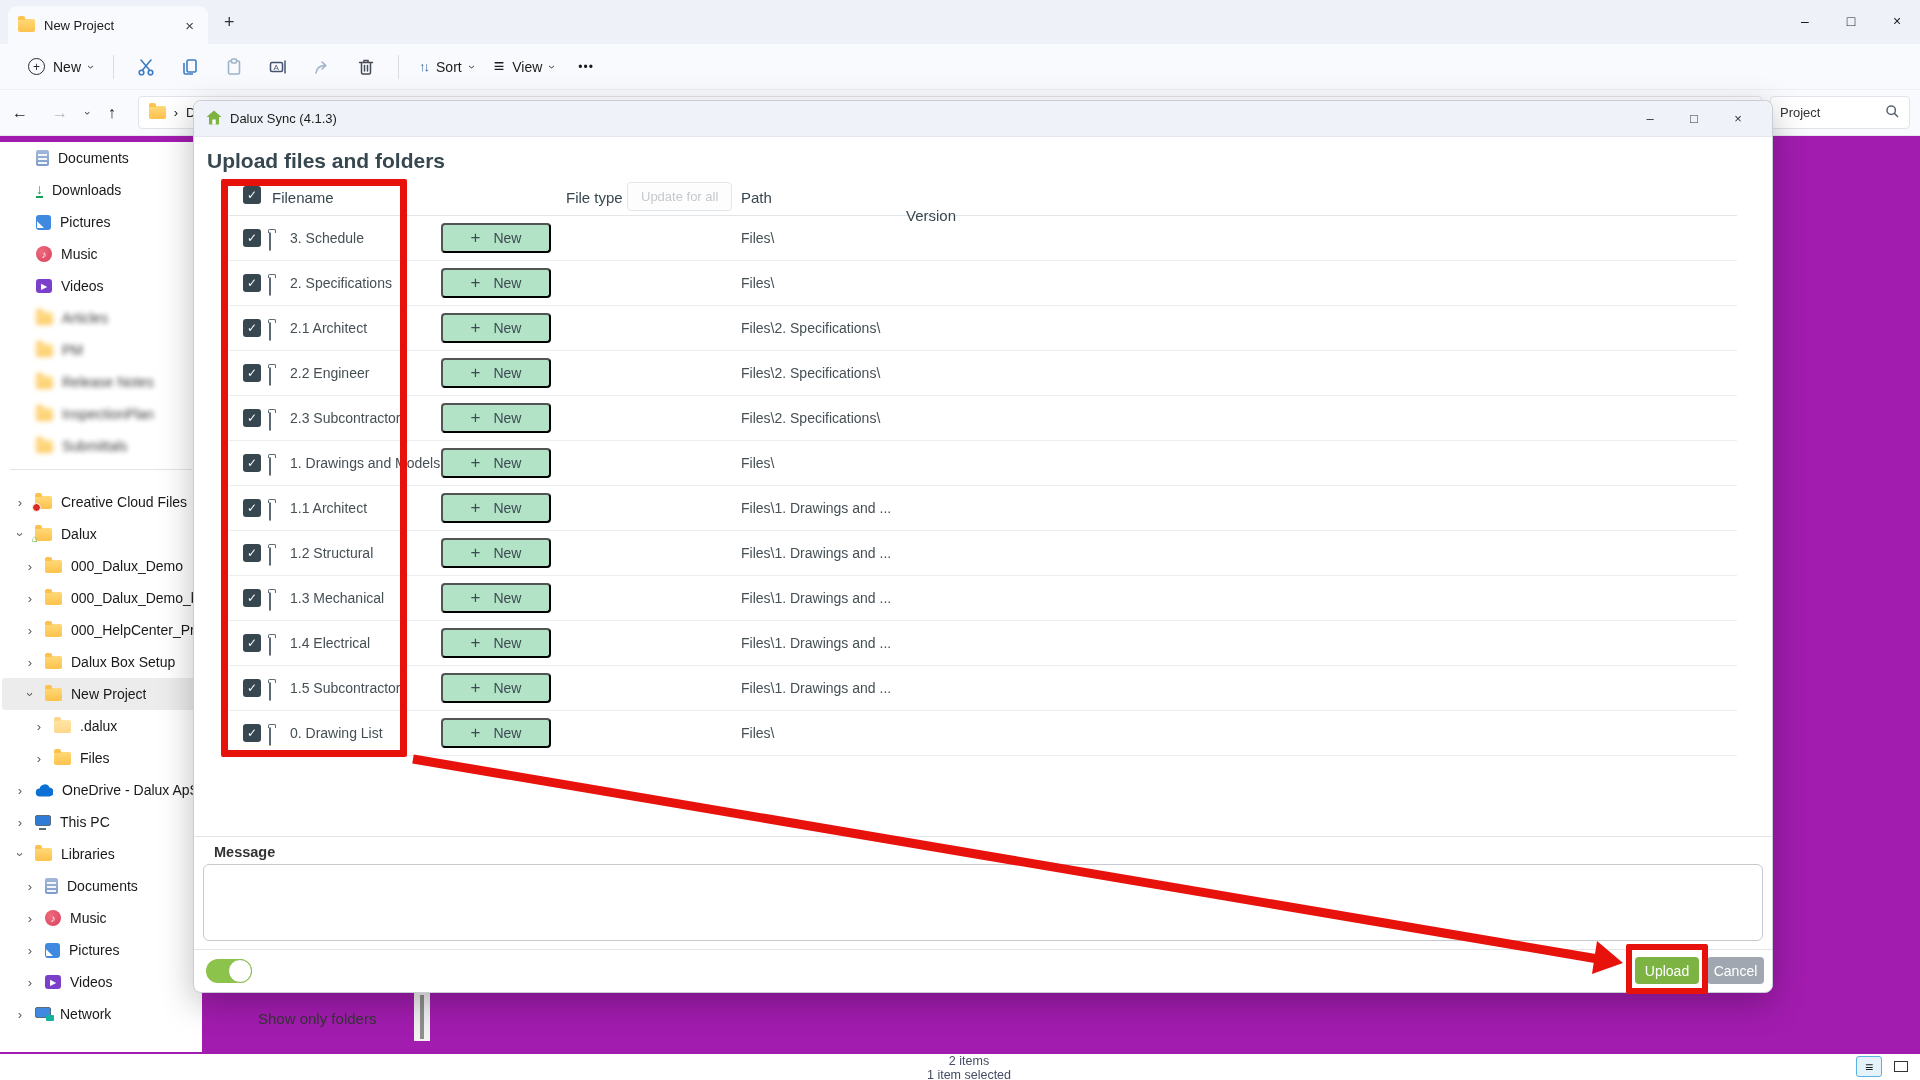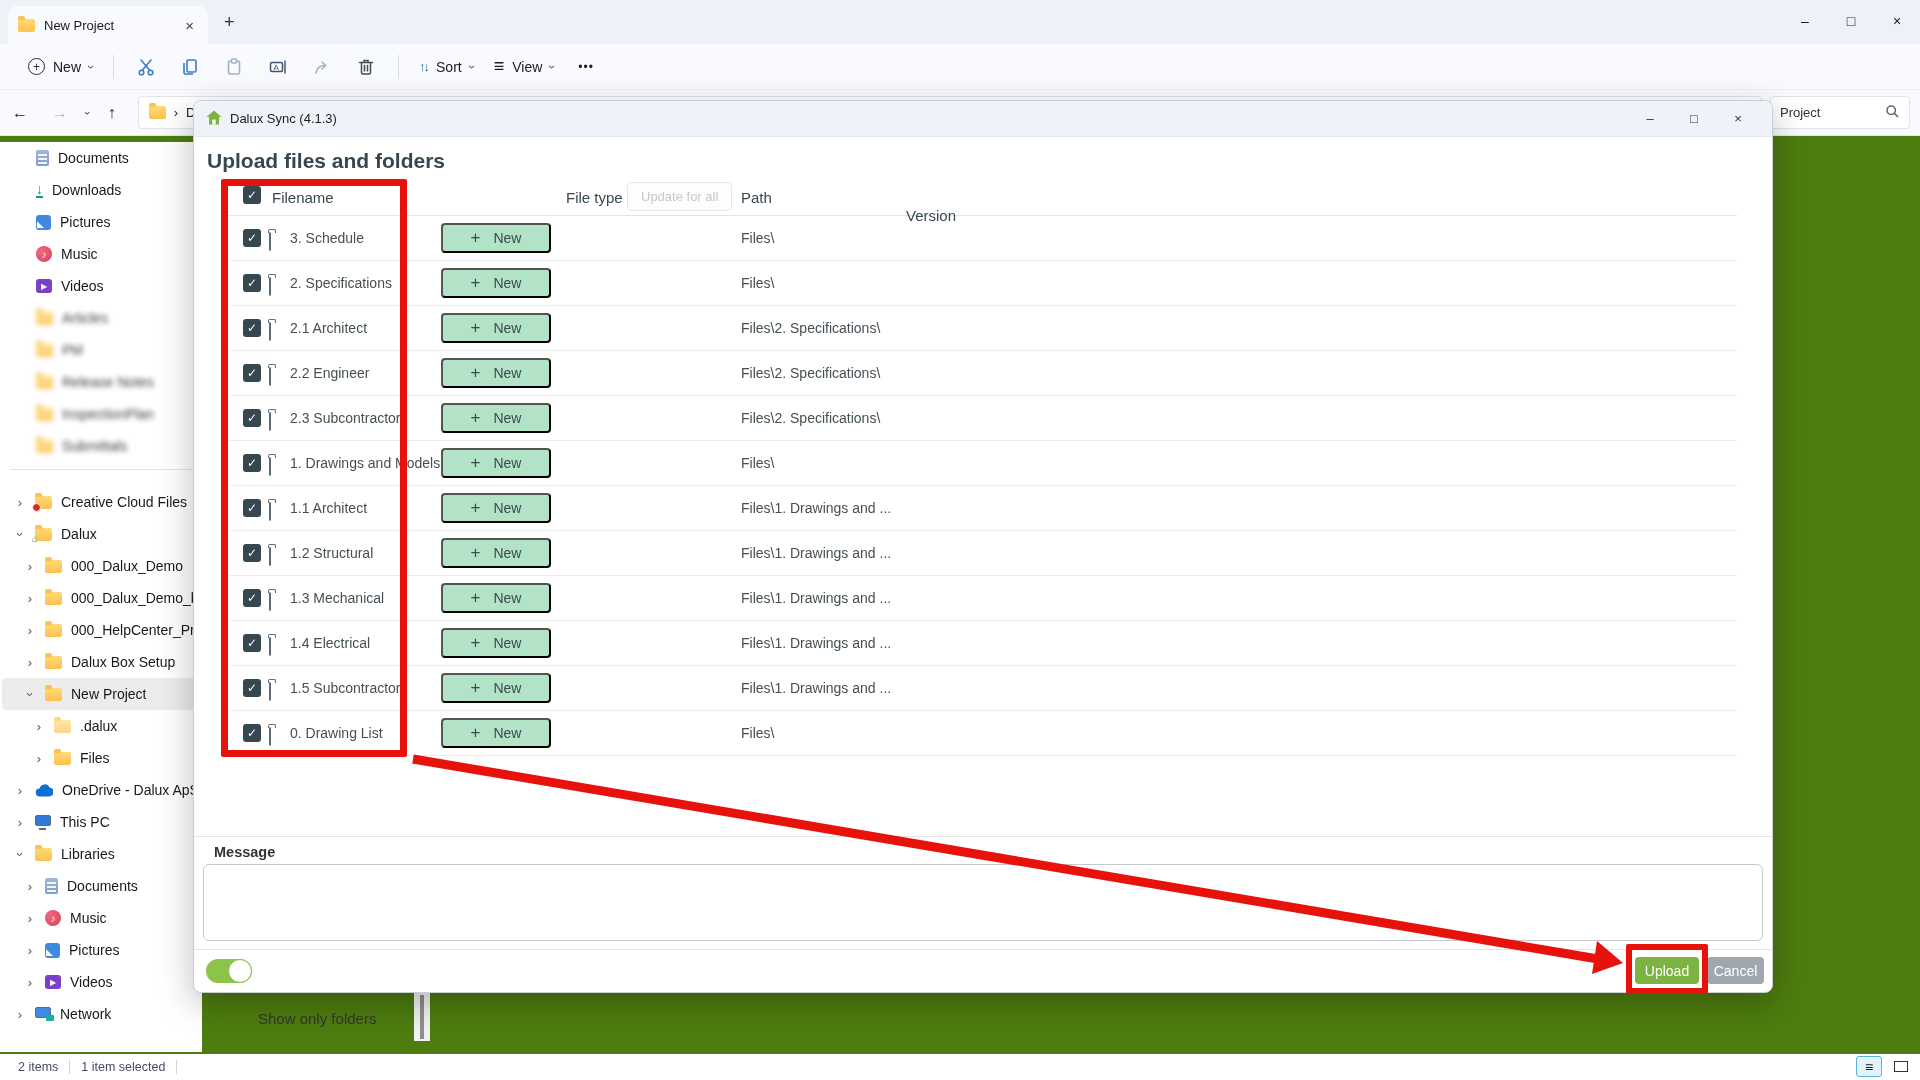--- a/index.html
+++ b/index.html
@@ -1,18 +1,18 @@
 <!DOCTYPE html>
 <html><head>
 <meta charset="utf-8">
 <style>
   * { margin:0; padding:0; box-sizing:border-box; }
   html,body { width:1920px; height:1080px; overflow:hidden; background:#fff;
     font-family:"Liberation Sans","DejaVu Sans",sans-serif; }
-  .stage { position:relative; width:1920px; height:1080px; background:#4d7c0f; overflow:hidden;padding-left:23px; }
+  .stage { position:relative; width:1920px; height:1080px; background:#a21caf; overflow:hidden;padding-left:23px; }
 
   
   .tabstrip { position:absolute; top:0; left:0; right:0; height:44px; background:#eef1f8; }
   .tab { position:absolute; left:8px; top:6px; width:200px; height:38px; background:#f9fafd;
          border-radius:9px 9px 0 0; display:flex; align-items:center; padding:0 10px; gap:9px; }
   .tab .lbl { font-size:13px; color:#1b1b1b; flex:1; white-space:nowrap; overflow:hidden; }
   .tab-close { font-size:15px; color:#444; padding:0 4px; cursor:default; }
   .newtab { position:absolute; left:216px; top:10px; font-size:18px; color:#333; padding:2px 8px; }
   .winctl { position:absolute; right:0; top:0; height:42px; display:flex; align-items:center; }
   .winctl span { width:46px; text-align:center; font-size:14px; color:#1b1b1b; }
@@ -77,21 +77,21 @@
   .i-video { width:16px; height:14px; background:#7b40c9; border-radius:3px; color:#fff; font-size:8px;
              align-items:center; justify-content:center; }
   .i-pc { width:16px; height:11px; background:#2f7cd6; border:1.5px solid #5a6b7d; border-radius:2px; position:relative; margin-bottom:3px; }
   .i-pc::after { content:""; position:absolute; left:3px; bottom:-5px; width:7px; height:2px; background:#5a6b7d; }
   .i-net { width:16px; height:11px; background:#3f8ae0; border:1.5px solid #5a6b7d; border-radius:2px; position:relative; margin-bottom:3px; }
   .i-net::before { content:""; position:absolute; right:-4px; bottom:-4px; width:8px; height:6px;
                    background:#15b2a0; border-radius:1px; }
 
   
   .statusbar { position:absolute; bottom:0; left:0; right:0; height:26px; background:#fff;
-               display:flex; align-items:center; font-size:12.5px; color:#444c63; padding-left:18px; z-index:2; }
+               display:flex; align-items:center; font-size:12.5px; color:#444c63; padding-left:18px; z-index:2;flex-direction:column; }
   .sb-sep { width:1px; height:14px; background:#d4d4d4; margin:0 11px; }
   .sb-right { position:absolute; right:6px; top:2px; display:flex; gap:6px; align-items:center; }
   .sb-ic1 { width:26px; height:21px; border:1px solid #58b2e3; background:#e3f2fb; border-radius:3px;
             display:flex; align-items:center; justify-content:center; font-size:14px; color:#1b1b1b; }
   .sb-ic2 { width:26px; height:21px; display:flex; align-items:center; justify-content:center; }
   .sb-ic2 i { display:block; width:14px; height:11px; border:1.6px solid #333; }
 
   .scroll-remnant { position:absolute; left:414px; top:993px; width:16px; height:48px; background:#f2f2f2; z-index:1; }
   .scroll-remnant i { display:block; width:4px; height:44px; margin:2px auto 0; background:#8f8f8f; }
 

